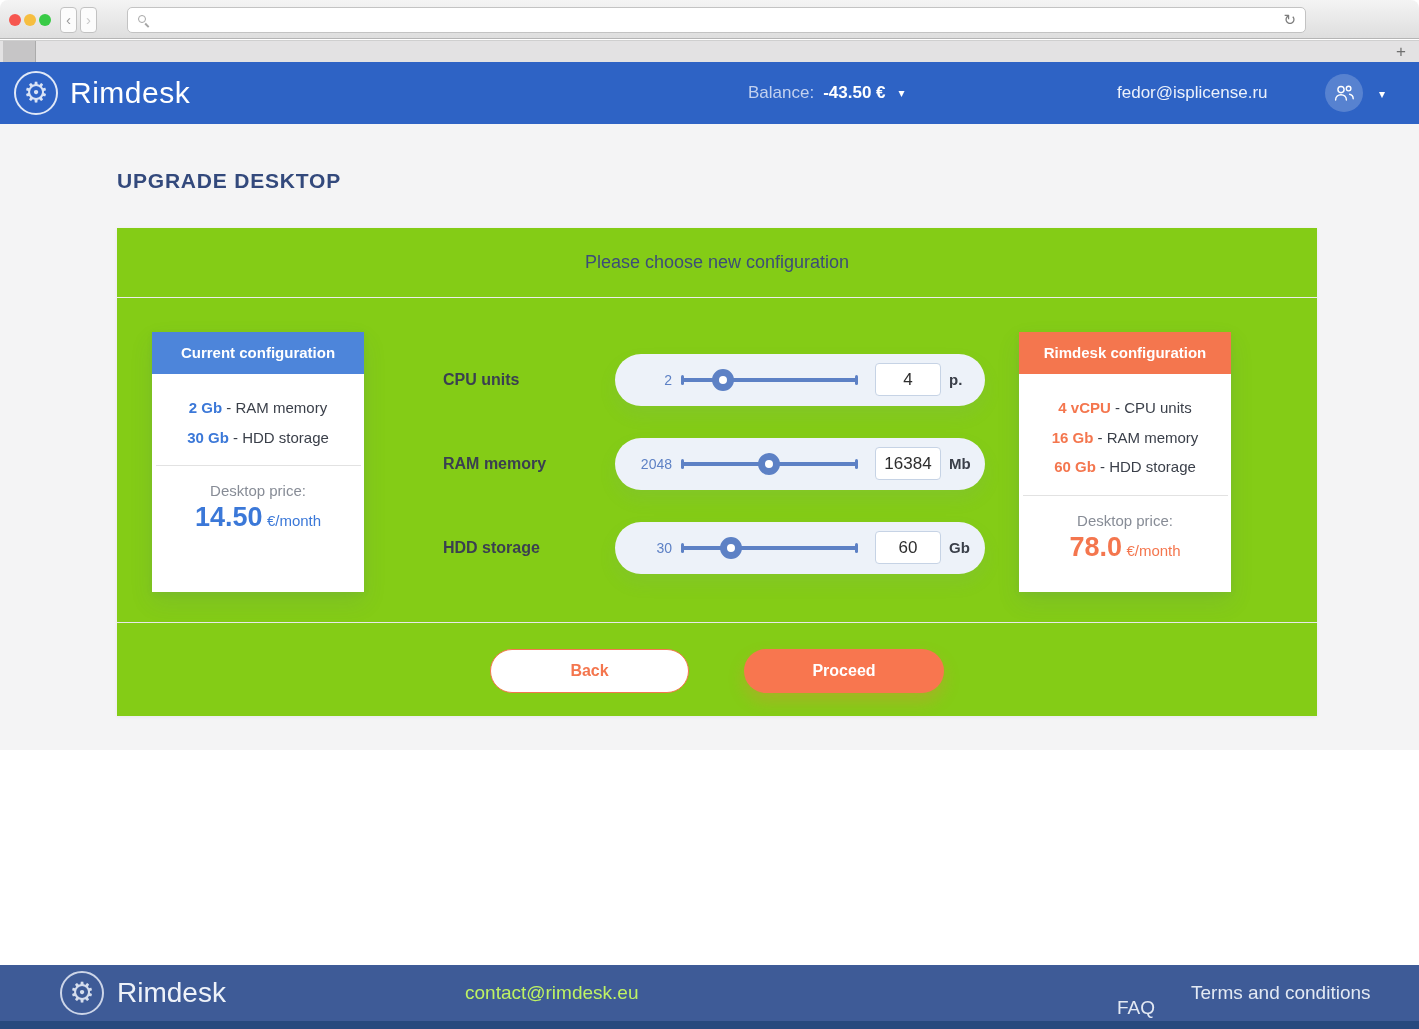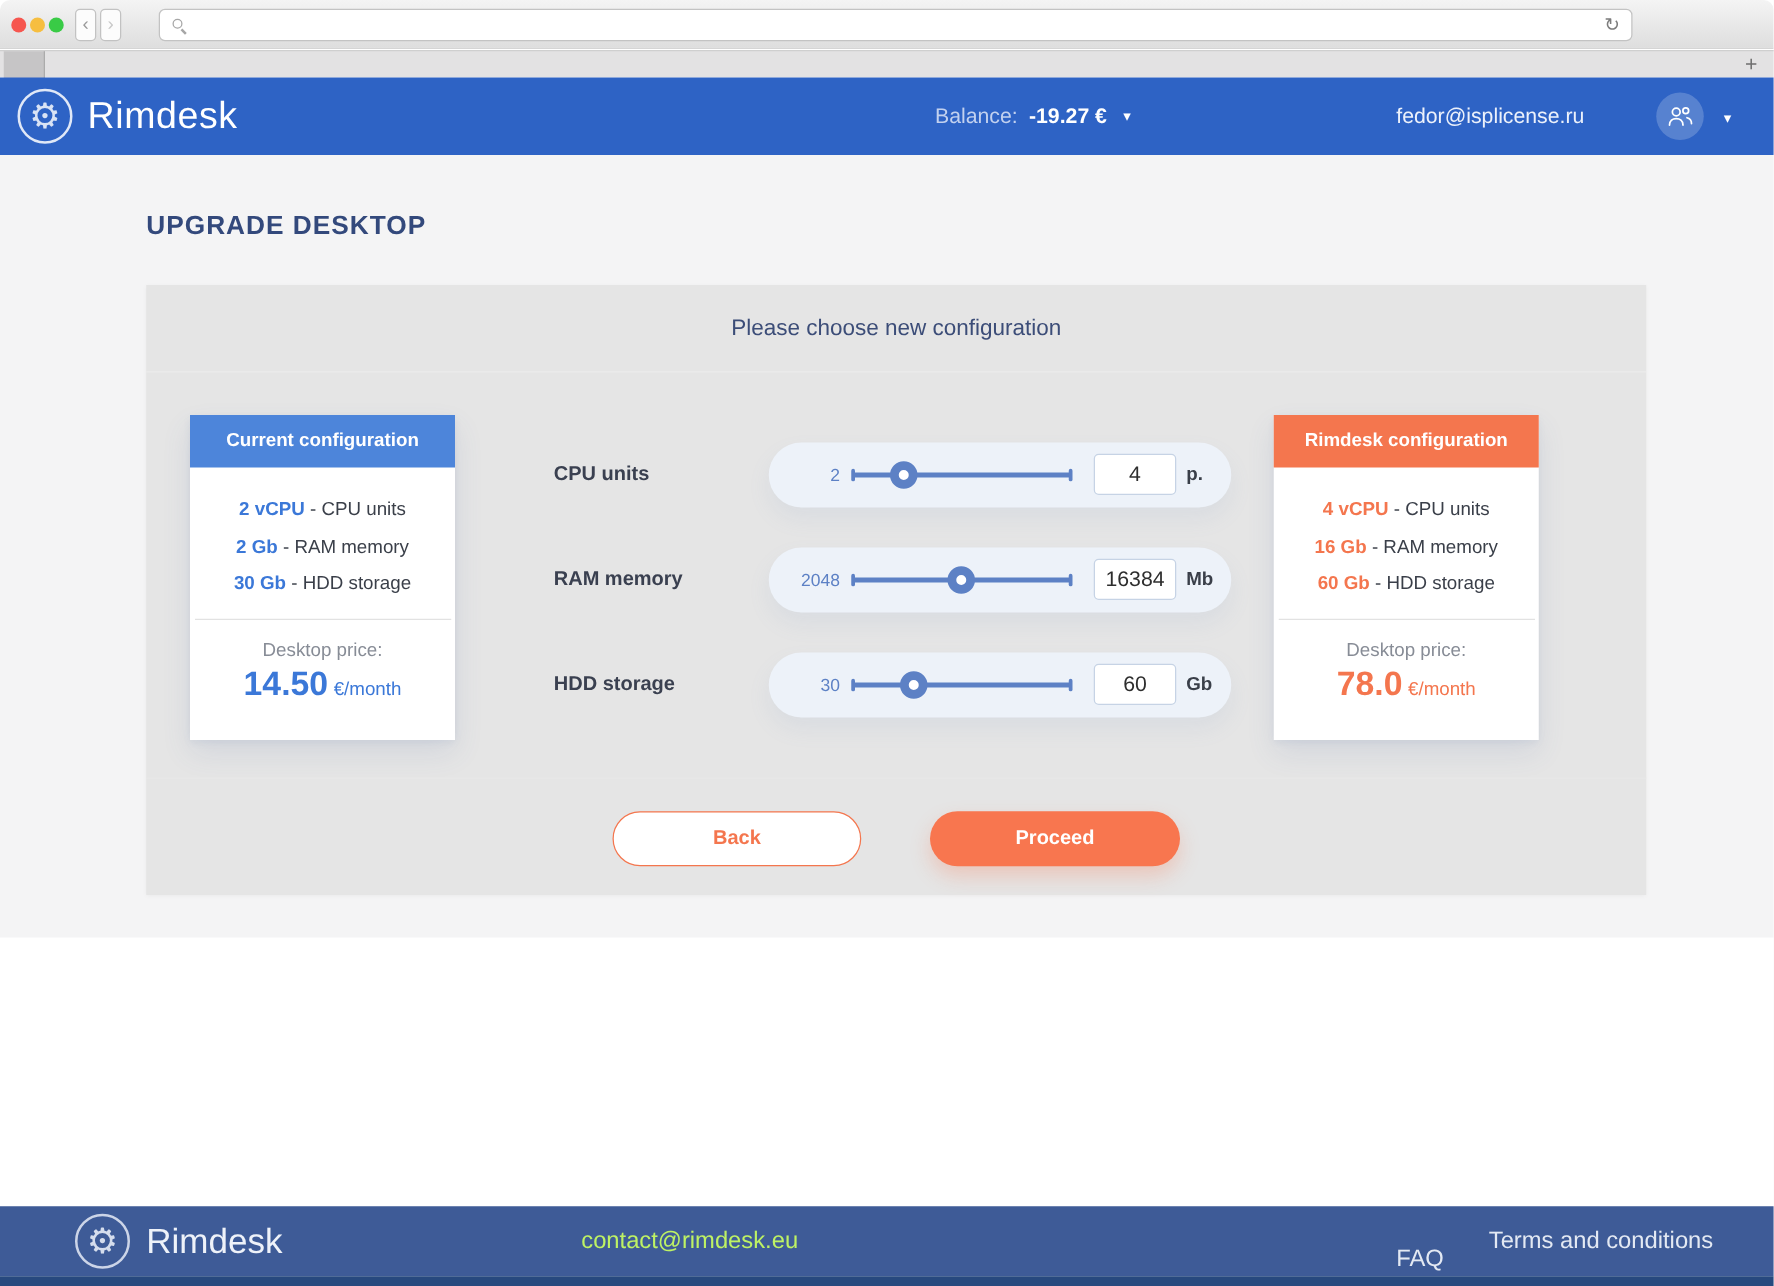--- a/index.html
+++ b/index.html
@@ -46,21 +46,21 @@
   .email { position:absolute; left:1117px; top:0; height:62px; line-height:62px; font-size:17px; color:#ecf1fb; }
   .avatar { position:absolute; left:1325px; top:12px; width:38px; height:38px; border-radius:50%;
     background:rgba(255,255,255,.2); display:flex; align-items:center; justify-content:center; cursor:pointer; }
   .user-caret { position:absolute; left:1379px; top:25px; color:#ffffff; font-size:12px; }
 
   
   .main-bg { position:absolute; left:0; top:124px; width:1419px; height:626px; background:#f4f4f5; }
   .page-title { position:absolute; left:117px; top:169px; font-size:21px; font-weight:700;
     color:#33497c; letter-spacing:.8px; }
 
-  .card { position:absolute; left:117px; top:228px; width:1200px; height:488px; background:#e5e5e5;
+  .card { position:absolute; left:117px; top:228px; width:1200px; height:488px; background:#84cc16;
     box-shadow:0 1px 4px rgba(0,0,0,.05); }
   .card-head { height:70px; border-bottom:1px solid #ececec; display:flex; align-items:center;
     justify-content:center; font-size:18px; color:#3c4d78; }
   .card-foot { position:absolute; left:0; top:394px; width:1200px; height:68px; border-top:1px solid #e8e8e8; }
 
   
   .panel { position:absolute; top:104px; width:212px; height:260px; background:#fff; text-align:center;
     box-shadow:0 10px 22px rgba(70,100,160,.12), 0 2px 6px rgba(70,100,160,.08); }
   .panel.current { left:35px; }
   .panel.chosen  { left:902px; }
@@ -138,21 +138,21 @@
   <span class="newtab">+</span>
 </div>
 
 <header class="siteheader">
   <div class="logo">
     <span class="logo-icon">⚙</span>
     <span class="logo-text">Rimdesk</span>
   </div>
   <div class="balance">
     <span class="balance-label">Balance:</span>
-    <span class="balance-value">-19.27 €</span>
+    <span class="balance-value">-43.50 €</span>
     <span class="caret">▾</span>
   </div>
   <span class="email">fedor@isplicense.ru</span>
   <div class="avatar">
     <svg width="22" height="18" viewBox="0 0 22 18" fill="none" stroke="#ffffff" stroke-width="1.4" stroke-linecap="round">
       <circle cx="8" cy="5.6" r="3.1"></circle>
       <path d="M2.6 16 C2.6 12.6 5.1 10.8 8 10.8 C10.9 10.8 13.4 12.6 13.4 16"></path>
       <circle cx="15.6" cy="4.6" r="2.3"></circle>
       <path d="M16.6 10.2 C18.8 10.7 20.2 12.4 20.2 14.8"></path>
     </svg>
@@ -163,25 +163,20 @@
 <div class="main-bg"></div>
 <h1 class="page-title">UPGRADE DESKTOP</h1>
 
 <section class="card">
   <div class="card-head">Please choose new configuration</div>
 
   <div class="panel current">
     <div class="panel-head">Current configuration</div>
     <div class="panel-items">
       <div class="panel-item">
-        <span class="val">2 vCPU</span>
-        <span>-</span>
-        <span>CPU units</span>
-      </div>
-      <div class="panel-item">
         <span class="val">2 Gb</span>
         <span>-</span>
         <span>RAM memory</span>
       </div>
       <div class="panel-item">
         <span class="val">30 Gb</span>
         <span>-</span>
         <span>HDD storage</span>
       </div>
     </div>

